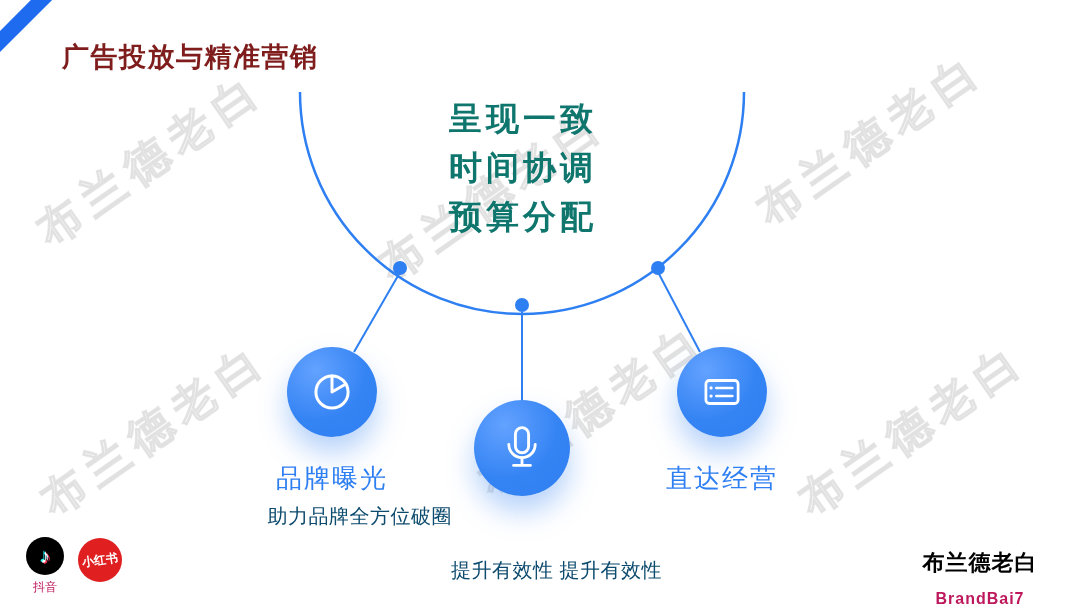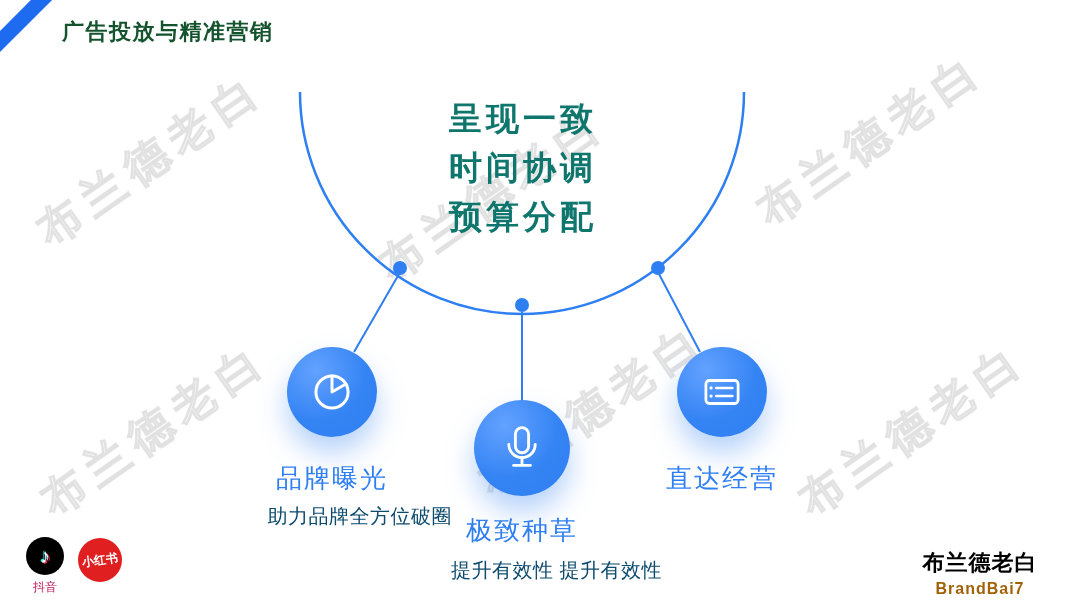--- a/index.html
+++ b/index.html
@@ -22,22 +22,22 @@
     transform:rotate(-35deg);
     user-select:none; z-index:1; pointer-events:none;
   }
 
   
   .ribbon {
     position:absolute; left:-22px; top:14px; width:84px; height:15px;
     background:#1E6BF0; transform:rotate(-45deg); z-index:3;
   }
   .page-title {
-    position:absolute; left:62px; top:17px; z-index:3;
-    font-size:22px; font-weight:800; color:#14532d; letter-spacing:1.5px;
+    position:absolute; left:62px; top:39px; z-index:3;
+    font-size:27px; font-weight:800; color:#7f1d1d; letter-spacing:1.5px;
   }
 
   
   .hub-text {
     position:absolute; left:377px; top:94px; width:292px; z-index:3;
     text-align:center; color:#0f766e;
     font-size:33px; font-weight:800; letter-spacing:4px; line-height:49px;
   }
 
   
@@ -96,21 +96,21 @@
 
   
   .brand-block {
     position:absolute; right:30px; top:548px; width:140px; z-index:3; text-align:center;
   }
   .brand-logo-text {
     font-family:"DejaVu Serif","Liberation Serif",serif;
     font-size:22px; font-weight:700; color:#000; letter-spacing:1px;
   }
   .brand-name {
-    font-size:16px; font-weight:800; color:#a16207; letter-spacing:1px; margin-top:2px;
+    font-size:16px; font-weight:800; color:#be185d; letter-spacing:1px; margin-top:12px;
   }
 </style>
 </head>
 <body>
 
 <div class="slide">
 
   <div class="watermark" style="left:18px;  top:130px;">布兰德老白</div>
   <div class="watermark" style="left:360px; top:165px;">布兰德老白</div>
   <div class="watermark" style="left:738px; top:110px;">布兰德老白</div>
@@ -147,21 +147,20 @@
   <div class="node-desc d0">助力品牌全方位破圈</div>
 
   <div class="node-circle n1">
     <svg width="48" height="48" viewBox="-20 -20 40 40">
       <rect x="-5.5" y="-17" width="11" height="21" rx="5.5" fill="none" stroke="#fff" stroke-width="2.4"></rect>
       <path d="M -11 -3 A 11 11 0 0 0 11 -3" fill="none" stroke="#fff" stroke-width="2.4" stroke-linecap="round"></path>
       <line x1="0" y1="8" x2="0" y2="14" stroke="#fff" stroke-width="2.4" stroke-linecap="round"></line>
       <line x1="-7" y1="14.5" x2="7" y2="14.5" stroke="#fff" stroke-width="2.4" stroke-linecap="round"></line>
     </svg>
   </div>
-  <div class="node-label l1">极致种草</div>
   <div class="node-desc d1">提升有效性 提升有效性</div>
 
   <div class="node-circle n2">
     <svg width="46" height="46" viewBox="-20 -20 40 40">
       <rect x="-14" y="-10" width="28" height="20" rx="3" fill="none" stroke="#fff" stroke-width="2.4"></rect>
       <circle cx="-9.5" cy="-3.5" r="1.4" fill="#fff"></circle>
       <circle cx="-9.5" cy="3.5" r="1.4" fill="#fff"></circle>
       <line x1="-5" y1="-3.5" x2="9" y2="-3.5" stroke="#fff" stroke-width="2.2" stroke-linecap="round"></line>
       <line x1="-5" y1="3.5" x2="9" y2="3.5" stroke="#fff" stroke-width="2.2" stroke-linecap="round"></line>
     </svg>

